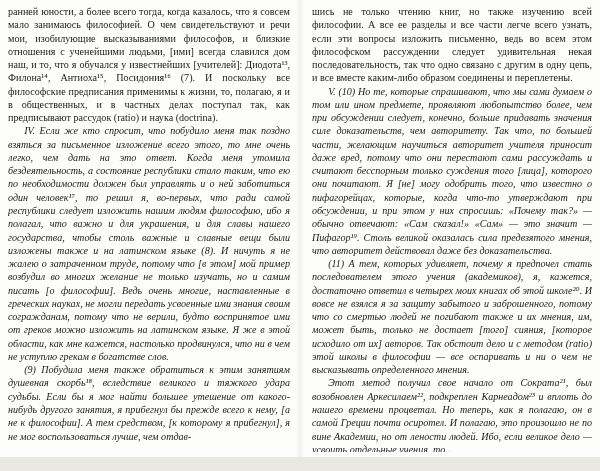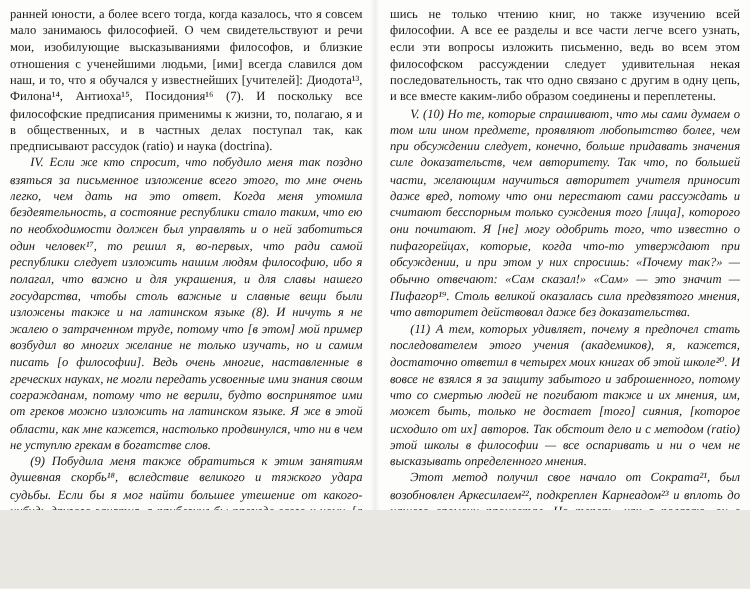--- a/index.html
+++ b/index.html
@@ -2,21 +2,21 @@
 <html><head>
 <meta charset="utf-8">
 <style>
   html, body {
     margin: 0;
     padding: 0;
     background: #e9e7e2;
   }
   .spread {
     width: 600px;
-    height: 408px;
+    height: 457px;
     display: flex;
     background: #fdfdfb;
     position: relative;
     overflow: hidden;
     font-family: "Liberation Serif", "DejaVu Serif", serif;
     color: #1a1a1a;
   }
   .gutter-shade {
     position: absolute;
     left: 296px;

